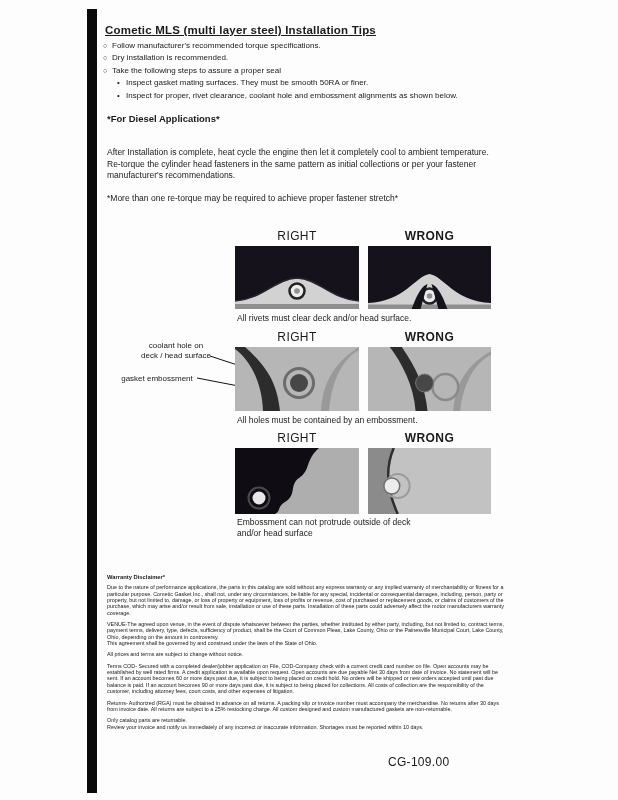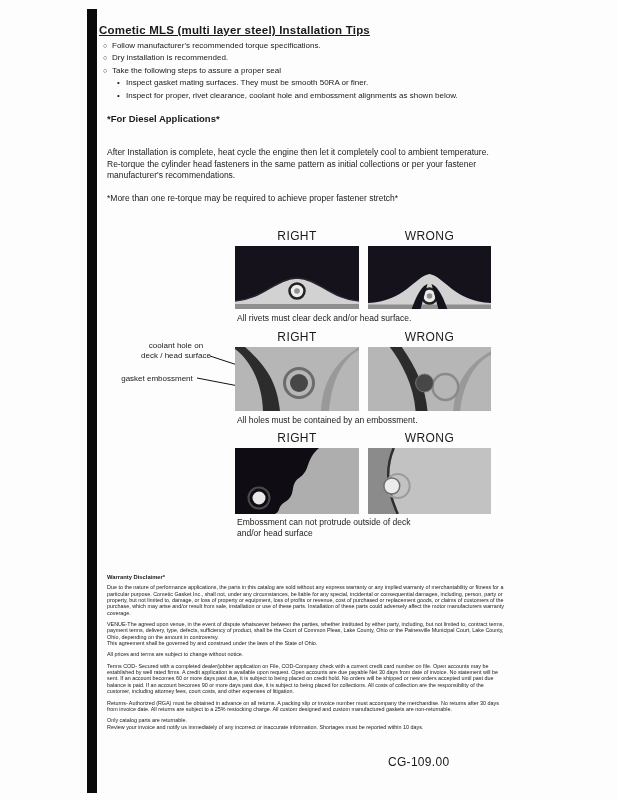--- a/index.html
+++ b/index.html
@@ -9,38 +9,38 @@
     position: relative;
     background: #fdfdfd;
     font-family: "Liberation Sans", sans-serif;
     color: #1a1a1a;
     overflow: hidden;
   }
 
   .black-bar { position: absolute; left: 87px; top: 9px; width: 10px; height: 784px; background: #0a0a0a; }
 
   .title {
-    position: absolute; left: 99px; top: 16px;
+    position: absolute; left: 105px; top: 16px;
     font-size: 11.5px; font-weight: 700; text-decoration: underline;
     letter-spacing: 0.2px;
   }
 
   .tips { position: absolute; left: 103px; top: 40px; width: 406px; font-size: 8px; line-height: 12.4px; }
   .tip-row { display: flex; }
   .tip-row .marker { flex: 0 0 9px; width: 9px; font-size: 7px; }
   .tip-row.sub { padding-left: 14px; }
   .tip-row.sub .marker { font-size: 8px; }
 
   .diesel { position: absolute; left: 107px; top: 113px; width: 392px; font-size: 8.5px; line-height: 11.8px; }
   .diesel .heading { font-size: 9.5px; font-weight: 700; margin-bottom: 22px; }
   .diesel .para { margin-bottom: 11px; }
 
   .diag-label { position: absolute; font-size: 12px; text-align: center; letter-spacing: 0.4px; }
   .lab-l { left: 235px; width: 124px; }
-  .lab-r { left: 368px; width: 123px; }
+  .lab-r { left: 368px; width: 123px; font-weight: bold; }
   .row1-lab { top: 229px; }
   .row2-lab { top: 330px; }
   .row3-lab { top: 431px; }
 
   .fig { position: absolute; }
   .fig svg { display: block; width: 100%; height: 100%; }
   .f1l { left: 235px; top: 246px; width: 124px; height: 63px; }
   .f1r { left: 368px; top: 246px; width: 123px; height: 63px; }
   .f2l { left: 235px; top: 347px; width: 124px; height: 64px; }
   .f2r { left: 368px; top: 347px; width: 123px; height: 64px; }

